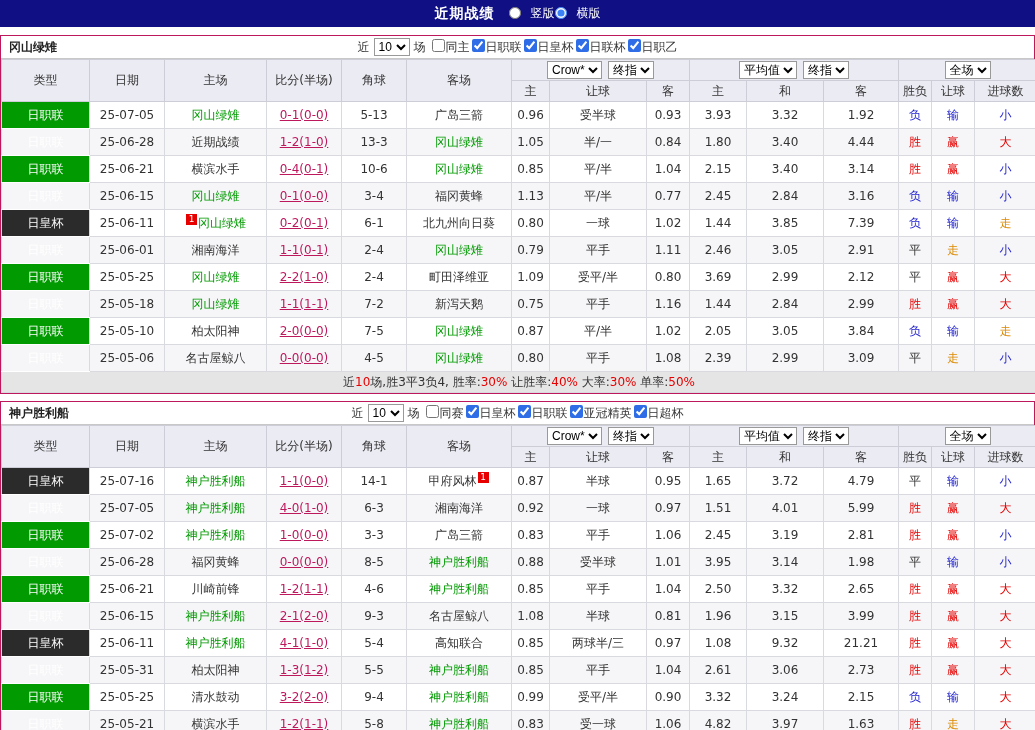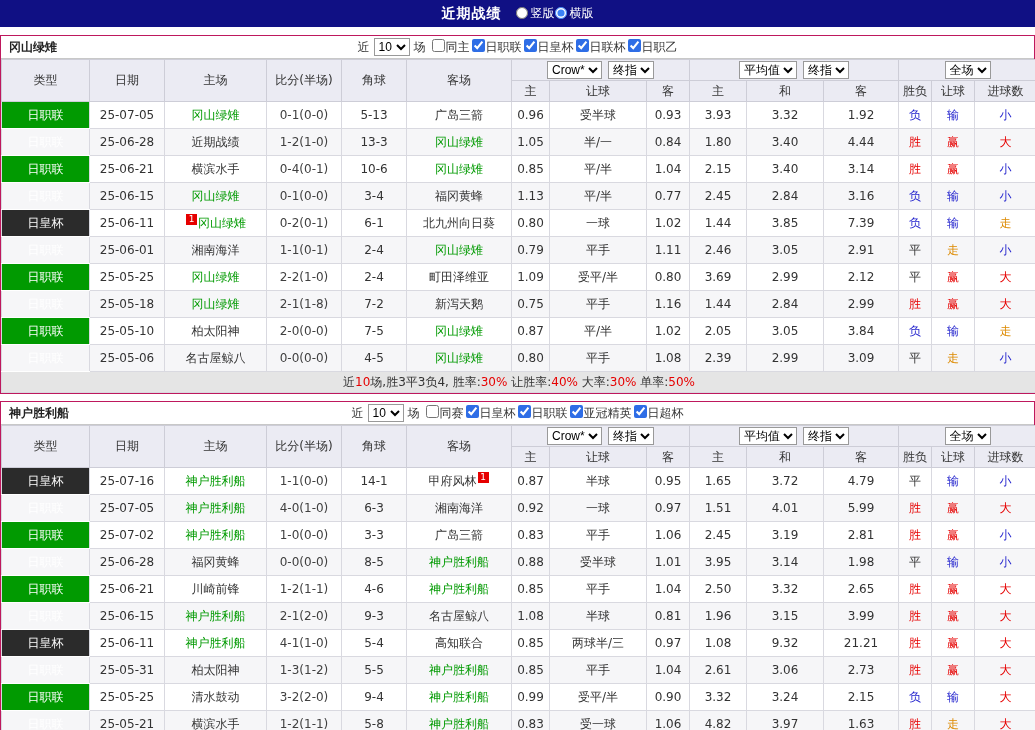--- a/index.html
+++ b/index.html
@@ -16,21 +16,21 @@
   .topbar{
     height:27px;
     background:#101084;
     color:#fff;
     display:flex;
     align-items:center;
     justify-content:center;
     gap:14px;
   }
   .topbar .title{font-weight:bold;font-size:14px;letter-spacing:1px;}
-  .radio-opt{display:inline-flex;align-items:center;gap:3px;cursor:pointer;font-size:12px;color:#fff;}
+  .radio-opt{display:inline-flex;align-items:center;gap:10px;cursor:pointer;font-size:12px;color:#fff;}
   .radio-opt input{accent-color:#3b82f6;margin:0;width:12px;height:12px;}
 
   
   .section{margin-top:7px;border:1px solid #be185d;}
   .section.first{margin-top:8px;}
   .section-top{
     position:relative;height:22px;display:flex;align-items:center;
     background:#fff;border-bottom:1px solid #c8c8c8;
   }
   .team-name{font-weight:bold;padding-left:8px;color:#222;}
@@ -51,21 +51,21 @@
   }
   .selcell select{height:18px;font-size:12px;margin:0 3px;border:1px solid #999;background:#fff;}
   .grid td{
     border:1px solid #d9d9e0;height:26px;text-align:center;
     padding:0 2px;overflow:hidden;white-space:nowrap;background:#fff;
   }
   tr.alt td{background:#f6f6f8;}
   td.league{padding:0;font-size:12px;}
   td.lg-green{background:#019a01;color:#fff;border-top-color:#fff;border-bottom-color:#fff;}
   td.lg-dark{background:#2b2b2b;color:#fff;border-top-color:#fff;border-bottom-color:#fff;}
-  .score-cell{color:#404040;}
+  .score-cell{color:#be185d;text-decoration:underline;}
   .focal{color:#019a01;}
   .team-link{cursor:pointer;}
   .card-badge{
     display:inline-block;background:#e60000;color:#fff;
     font-size:9px;line-height:11px;min-width:9px;padding:0 1px;
     margin:0 1px;vertical-align:middle;position:relative;top:-4px;
   }
   .r-win{color:#e60000;}
   .r-lose{color:#1d1dcc;}
   .r-draw{color:#333;}
@@ -278,21 +278,21 @@
     <td>2.99</td>
     <td>2.12</td>
     <td class="r-draw">平</td>
     <td class="r-win">赢</td>
     <td class="r-win">大</td>
   </tr>
             <tr class="alt">
     <td class="league lg-green"><span>日职联</span></td>
     <td>25-05-18</td>
     <td><span class="team-link focal">冈山绿雉</span></td>
-    <td class="score-cell">2-1(1-8)</td>
+    <td class="score-cell">1-1(1-1)</td>
     <td>7-2</td>
     <td><span class="team-link">新泻天鹅</span></td>
     <td>0.75</td>
     <td>平手</td>
     <td>1.16</td>
     <td>1.44</td>
     <td>2.84</td>
     <td>2.99</td>
     <td class="r-win">胜</td>
     <td class="r-win">赢</td>

